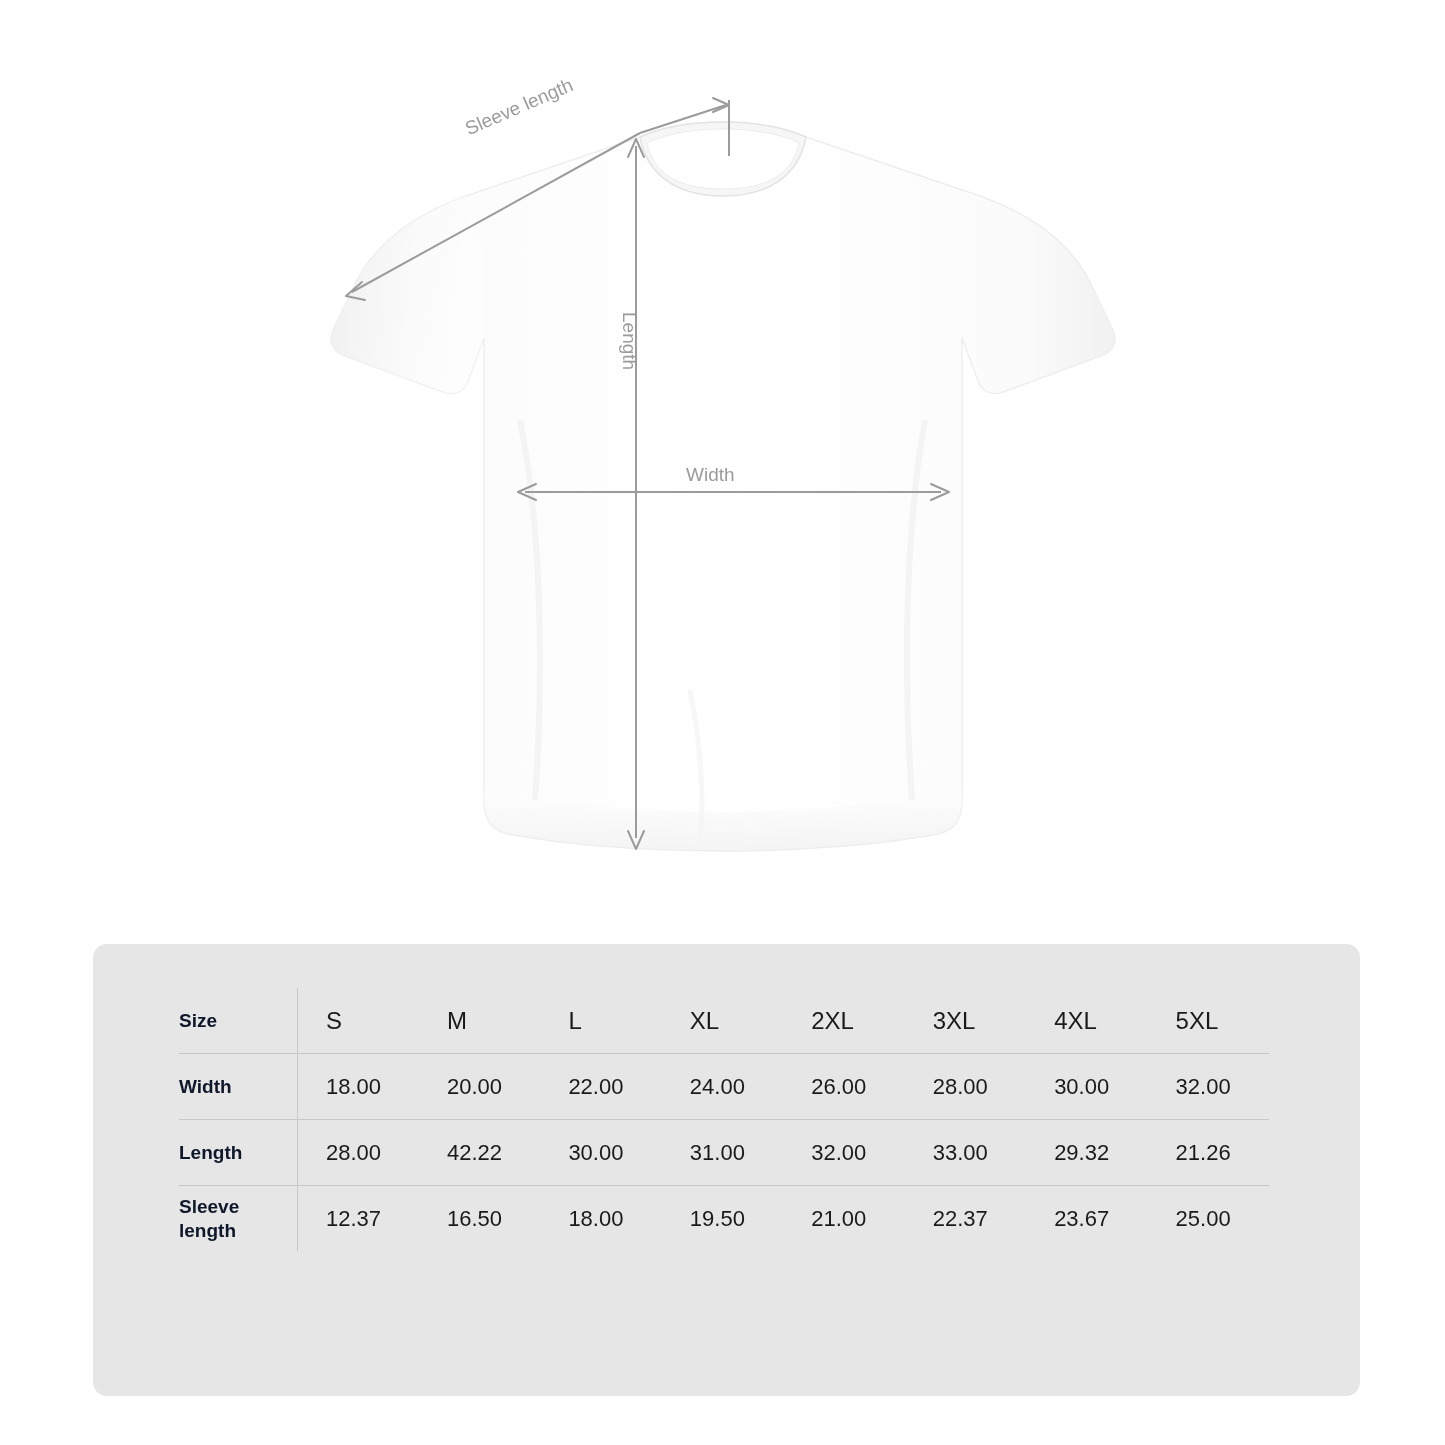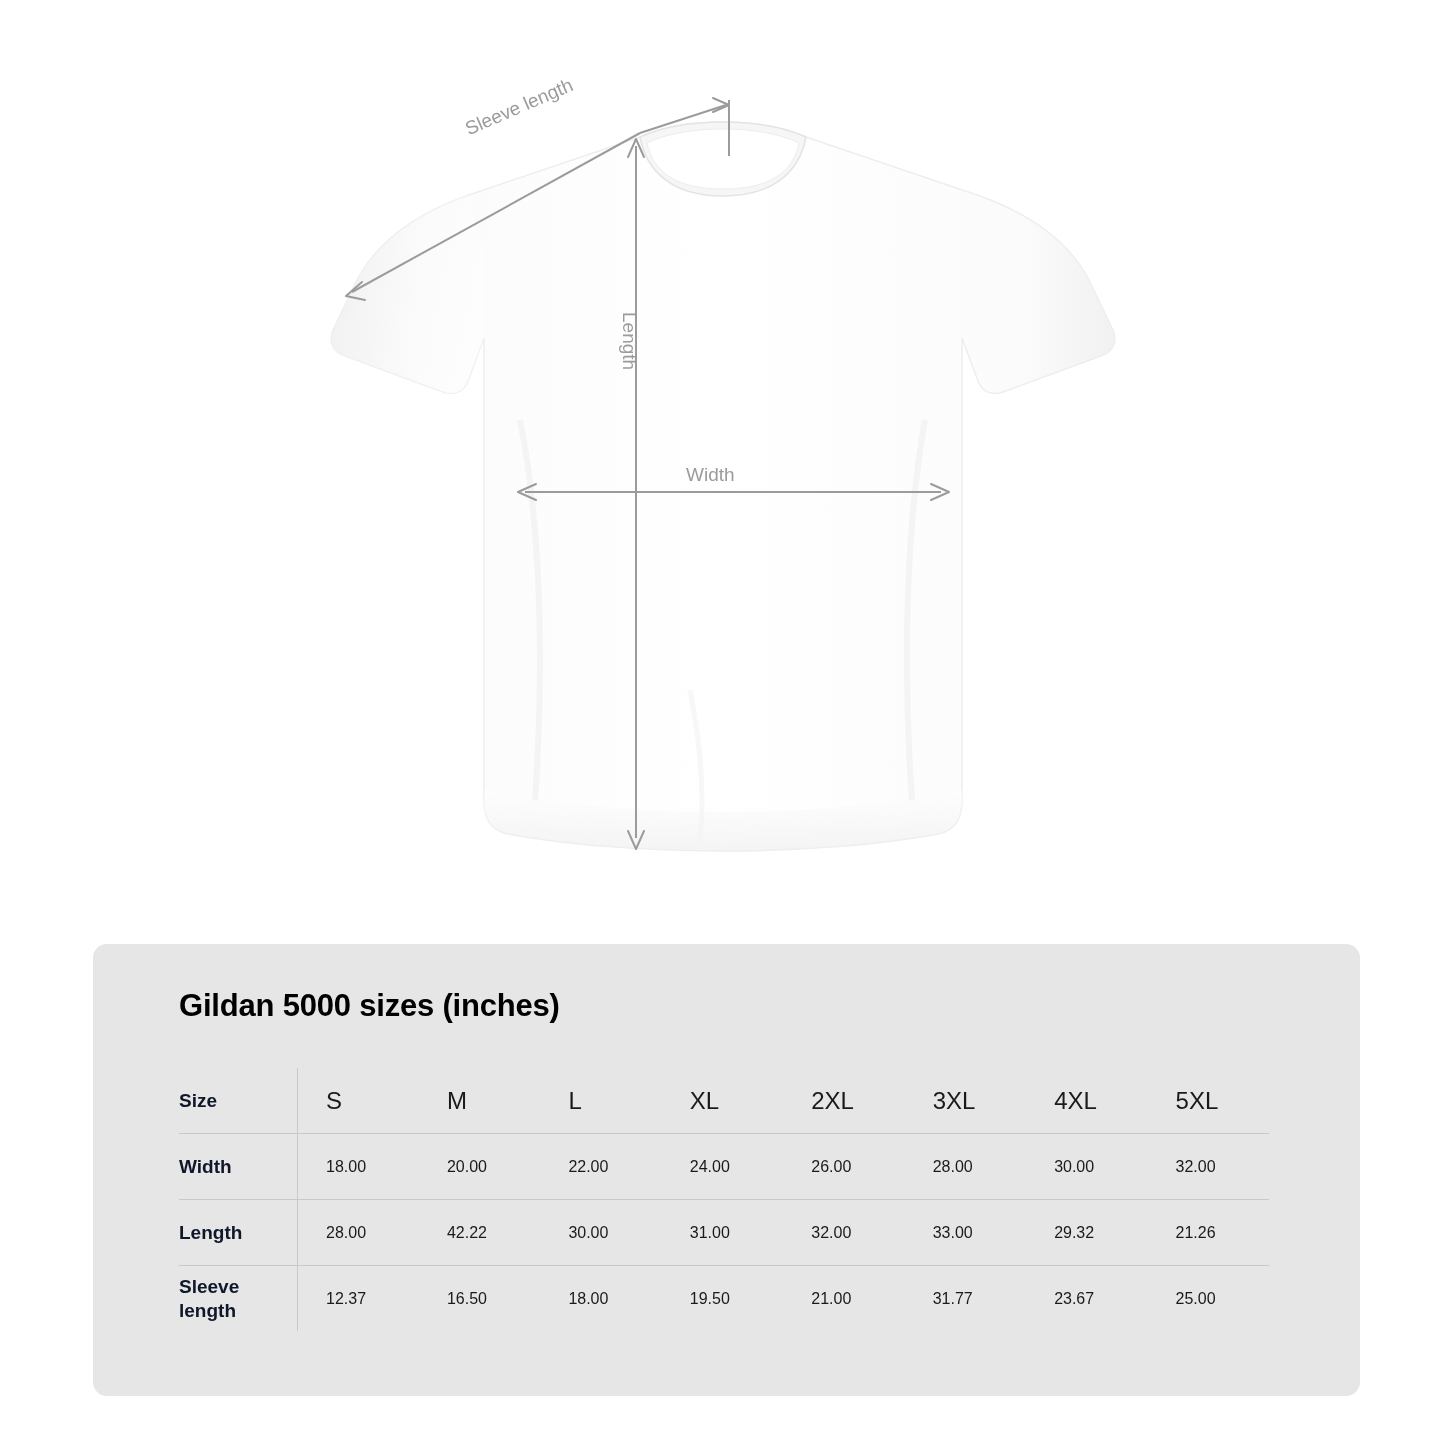--- a/index.html
+++ b/index.html
@@ -96,21 +96,21 @@
     padding-right: 10px;
     line-height: 1.25;
   }
   table.size-table th.colhead {
     color: #1a1a1a;
     font-size: 24px;
     padding-left: 28px;
   }
   table.size-table td {
     color: #1a1a1a;
-    font-size: 16px;
+    font-size: 22px;
     padding-left: 28px;
     border-top: 1px solid #c9c9c9;
   }
   table.size-table tr.header-row th.colhead {
     border-bottom: none;
   }
   table.size-table tbody tr th.rowhead {
     border-top: 1px solid #c9c9c9;
   }
   table.size-table tr.header-row th.rowhead,
@@ -224,21 +224,20 @@
       <line x1="729" y1="100" x2="729" y2="156" stroke-width="2"></line>
     </g>
   </svg>
 
   <span class="dim-label" id="label-width">Width</span>
   <span class="dim-label" id="label-length">Length</span>
   <span class="dim-label" id="label-sleeve">Sleeve length</span>
 </div>
 
 <div id="size-chart-card">
-  <div id="chart-title">Gildan 5000 sizes (inches)</div>
 
   <table class="size-table">
     <thead>
       <tr class="header-row">
         <th class="rowhead">Size</th>
         <th class="colhead">S</th>
         <th class="colhead">M</th>
         <th class="colhead">L</th>
         <th class="colhead">XL</th>
         <th class="colhead">2XL</th>
@@ -270,19 +269,19 @@
         <td>29.32</td>
         <td>21.26</td>
       </tr>
       <tr>
         <th class="rowhead sleeve-head">Sleeve length</th>
         <td>12.37</td>
         <td>16.50</td>
         <td>18.00</td>
         <td>19.50</td>
         <td>21.00</td>
-        <td>31.77</td>
+        <td>22.37</td>
         <td>23.67</td>
         <td>25.00</td>
       </tr>
     </tbody>
   </table>
 </div>
 
 </body></html>

